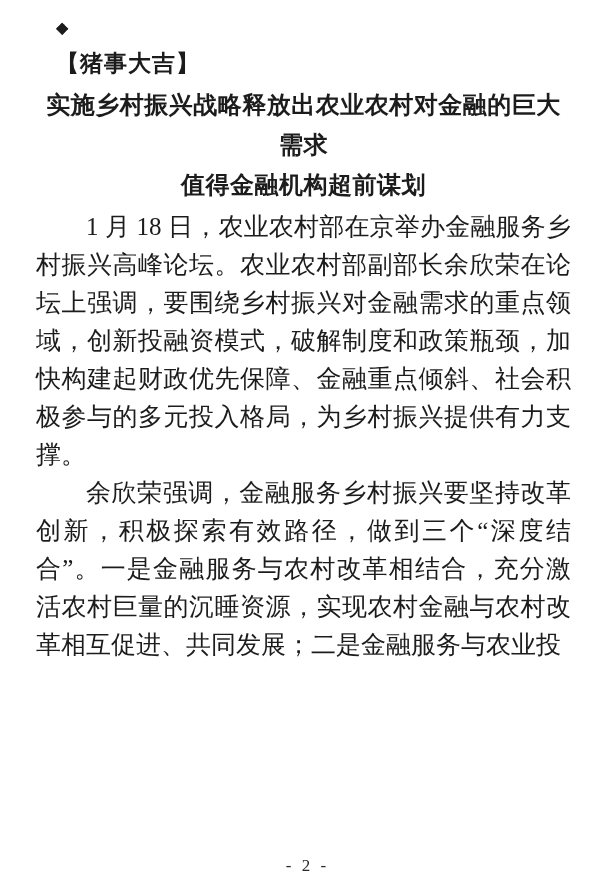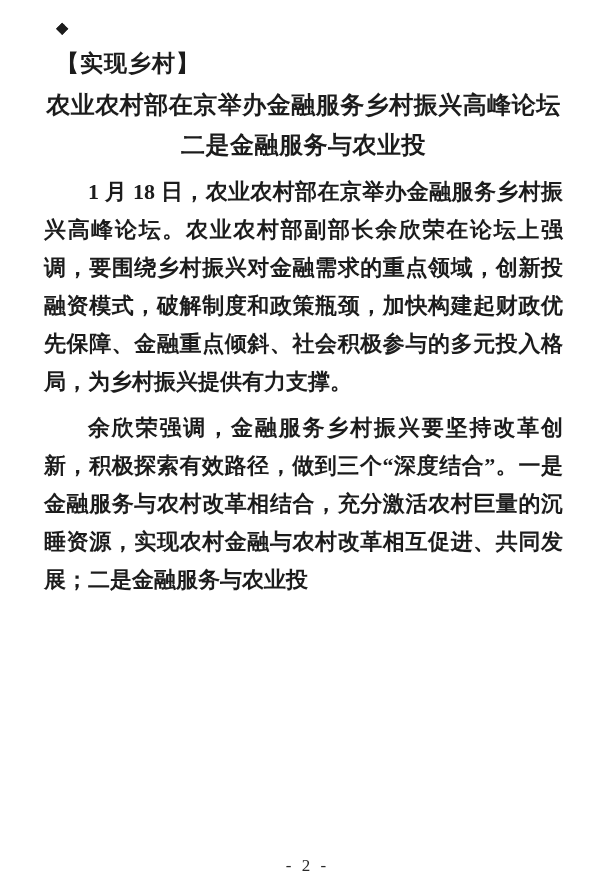--- a/index.html
+++ b/index.html
@@ -59,26 +59,25 @@
     font-weight: 700;
     line-height: 40px;
     text-align: center;
     letter-spacing: 0.5px;
   }
   .title-line { display: block; }
 
   
   .article-body { margin-top: 3px; }
   .article-body p {
-    margin: 8px;
-    font-size: 22px;
+    margin: 0;
+    font-size: 25px;
     line-height: 38px;
     text-align: justify;
     text-indent: 2em;
-    font-weight: bold;
   }
 
   
   .page-footer {
     position: absolute;
     bottom: 9px;
     left: 0;
     width: 100%;
     text-align: center;
     font-size: 17px;
@@ -93,25 +92,25 @@
 
   <ul class="bulletin-list">
     <li class="bulletin-item">
       <span class="bullet-marker">◆</span>
     </li>
     <li class="bulletin-item">
       <span class="bullet-marker">◆</span>
     </li>
   </ul>
 
-  <div class="section-label">【实现乡村】</div>
+  <div class="section-label">【猪事大吉】</div>
 
   <h1 class="article-title">
-    <span class="title-line">农业农村部在京举办金融服务乡村振兴高峰论坛</span>
-    <span class="title-line">二是金融服务与农业投</span>
+    <span class="title-line">实施乡村振兴战略释放出农业农村对金融的巨大需求</span>
+    <span class="title-line">值得金融机构超前谋划</span>
   </h1>
 
   <div class="article-body">
     <p>1 月 18 日，农业农村部在京举办金融服务乡村振兴高峰论坛。农业农村部副部长余欣荣在论坛上强调，要围绕乡村振兴对金融需求的重点领域，创新投融资模式，破解制度和政策瓶颈，加快构建起财政优先保障、金融重点倾斜、社会积极参与的多元投入格局，为乡村振兴提供有力支撑。</p>
     <p>余欣荣强调，金融服务乡村振兴要坚持改革创新，积极探索有效路径，做到三个“深度结合”。一是金融服务与农村改革相结合，充分激活农村巨量的沉睡资源，实现农村金融与农村改革相互促进、共同发展；二是金融服务与农业投</p>
   </div>
 
   <div class="page-footer">- 2 -</div>
 
 </div>

